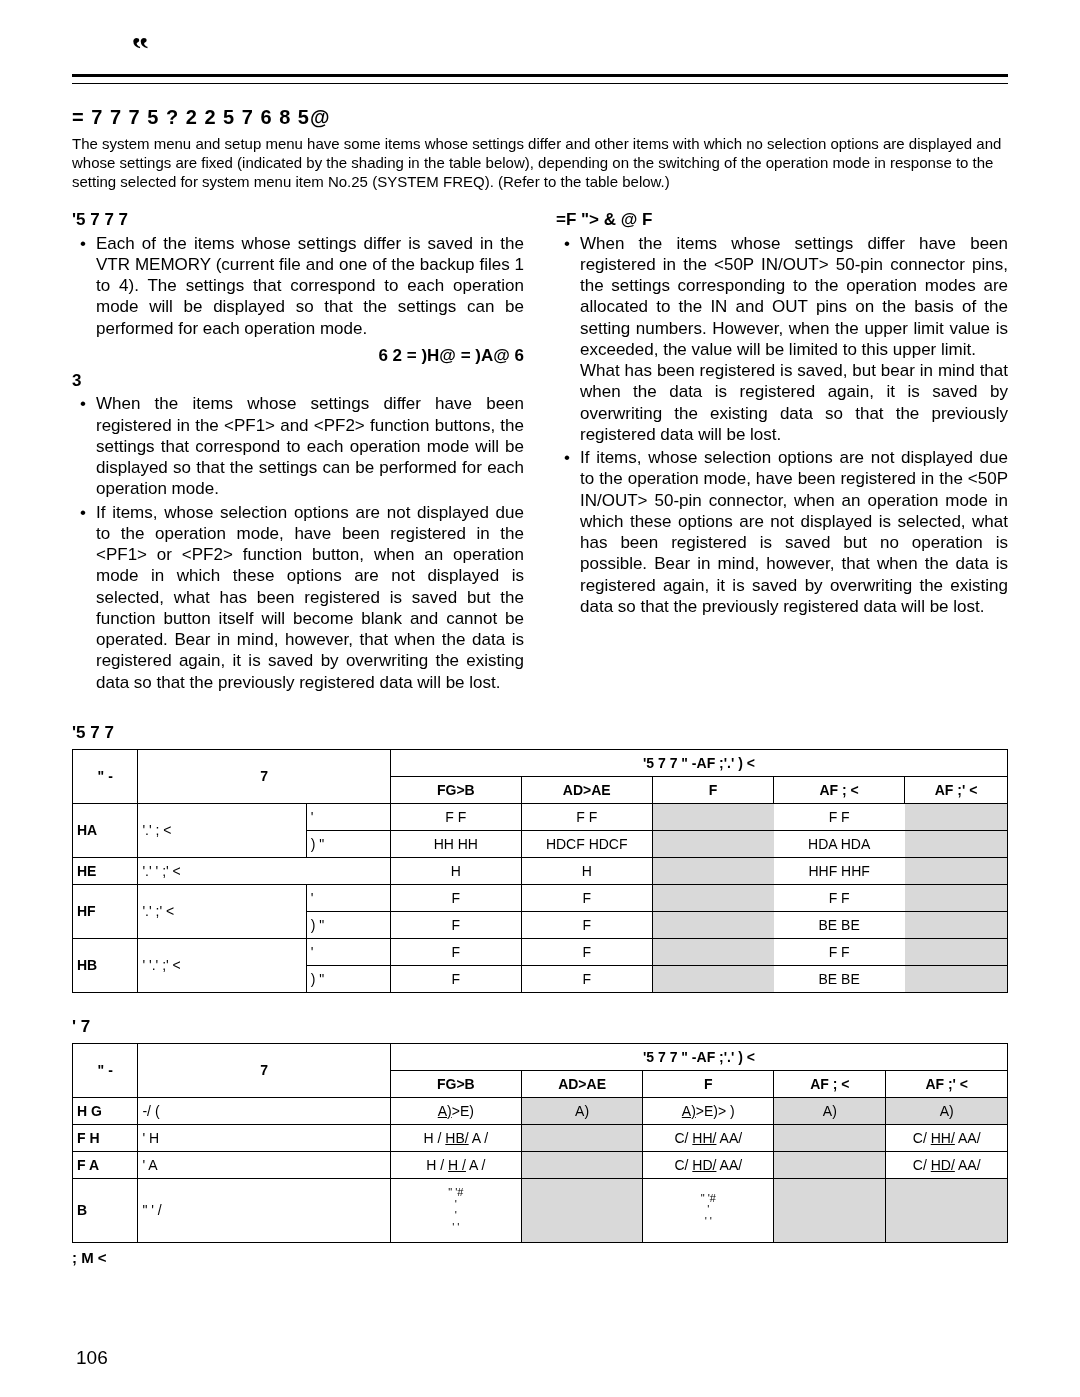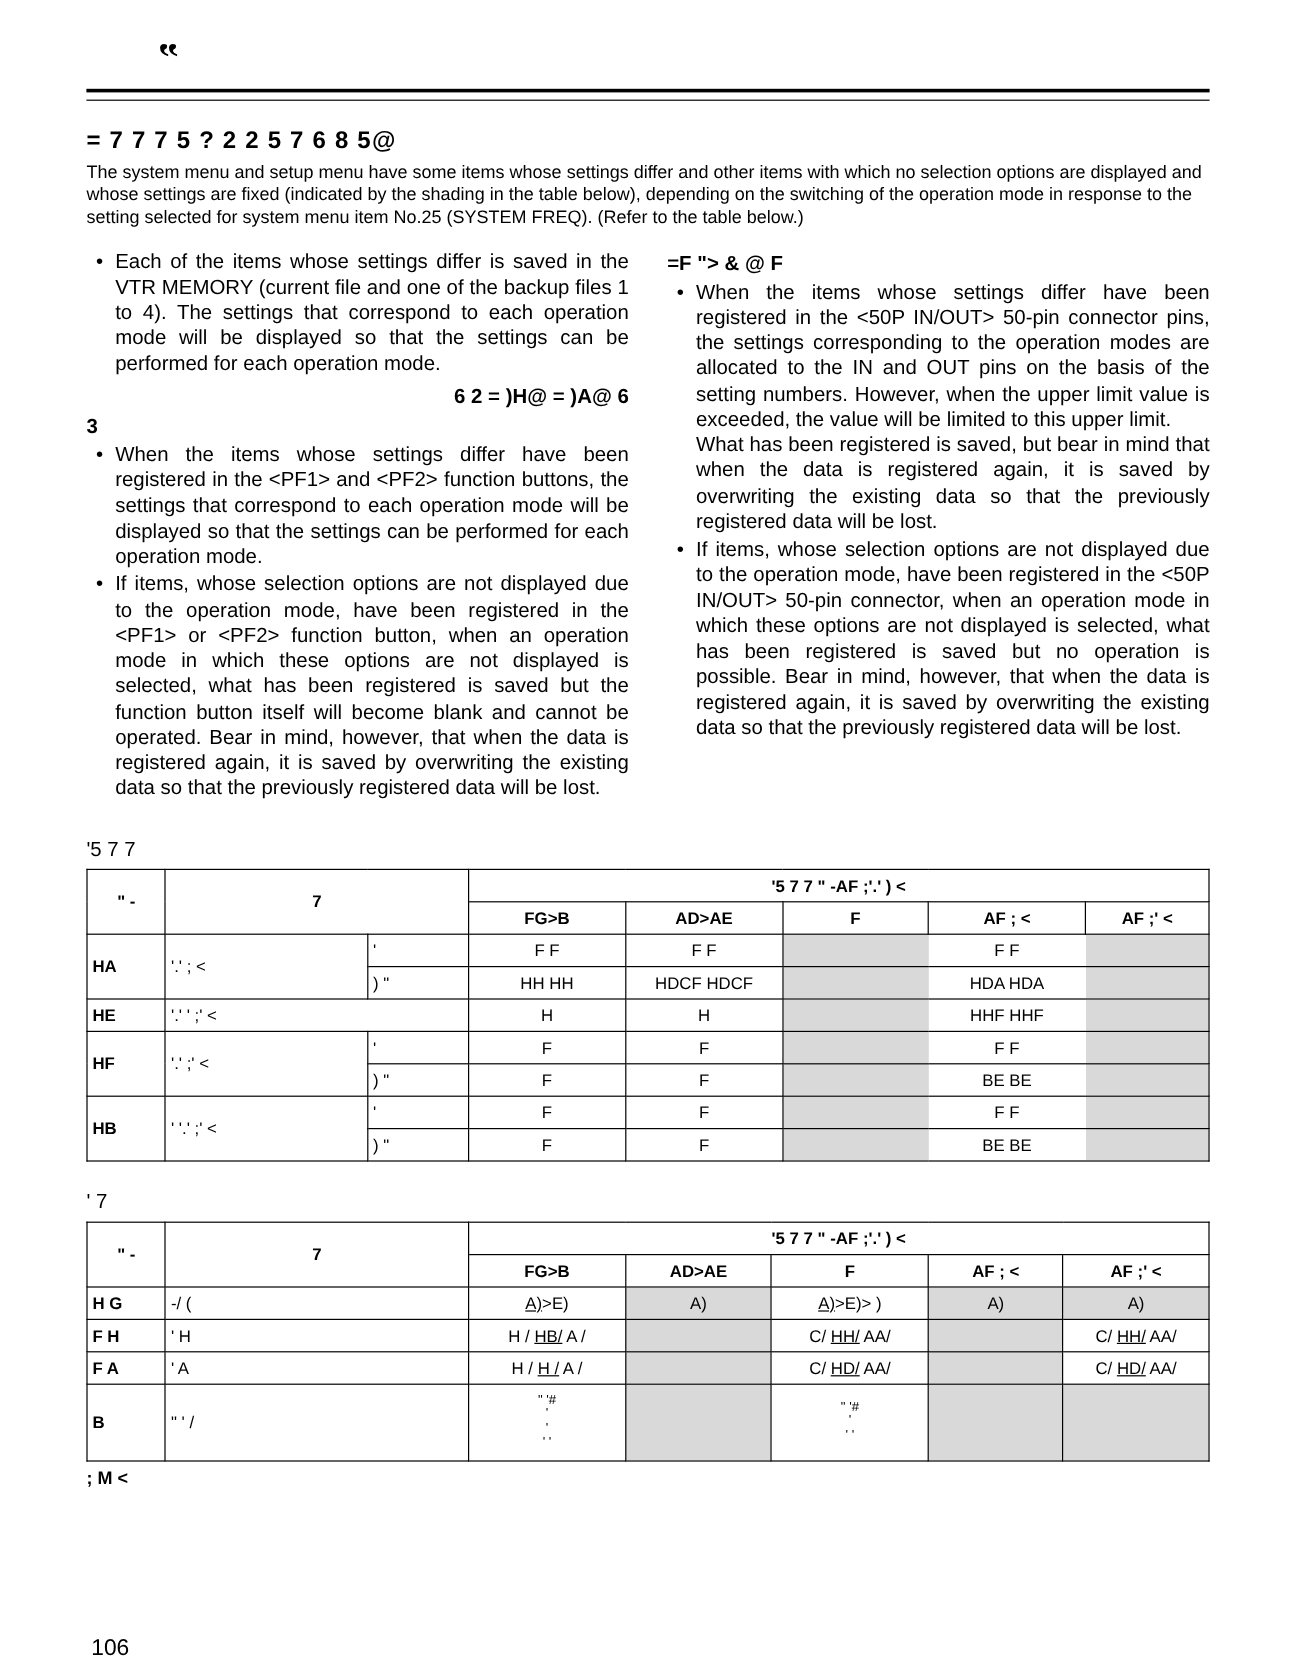--- a/index.html
+++ b/index.html
@@ -70,21 +70,21 @@
     left: -6px;
     top: 0;
   }
   .indent-line {
     text-align: right;
     font-weight: bold;
     font-size: 17px;
     margin: 6px 0 2px 0;
   }
   .table-title {
-    font-weight: normal;
+    font-weight: bold;
     font-size: 17px;
     margin: 24px 0 6px 0;
   }
   table.data {
     border-collapse: collapse;
     width: 100%;
     font-size: 14px;
     table-layout: fixed;
   }
   table.data th, table.data td {
@@ -107,38 +107,39 @@
   .u { text-decoration: underline; }
   .tiny-stack { font-size: 11px; line-height: 1.05; text-align:center; }
   .footnotes {
     font-size: 15px;
     margin-top: 6px;
   }
   .footnotes .fn { margin-bottom: 2px; }
   .pagenum {
     position: absolute;
     left: 76px;
-    bottom: 12px;
+    bottom: 28px;
     font-size: 19px;
   }
 </style>
 </head>
 <body>
 
 <div class="page">
 
   <div class="quotes">‟</div>
   <div class="hrule3"></div>
 
   <h1 class="section-heading">=    7   7      7  5    ?   2      2  5   7 6  8    5@</h1>
 
   <div class="intro">The system menu and setup menu have some items whose settings differ and other items with which no selection options are displayed and whose settings are fixed (indicated by the shading in the table below), depending on the switching of the operation mode in response to the setting selected for system menu item No.25 (SYSTEM FREQ).  (Refer to the table below.)</div>
 
   <div class="columns">
     <div class="col">
+      <div class="subhead">'5   7 7           7</div>
       <ul class="bullets">
         <li>Each of the items whose settings differ is saved in the VTR MEMORY (current file and one of the backup files 1 to 4).  The settings that correspond to each operation mode will be displayed so that the settings can be performed for each operation mode.</li>
       </ul>
       <div class="indent-line">6   2    = )H@        = )A@  6</div>
       <div class="subhead">3</div>
       <ul class="bullets">
         <li>When the items whose settings differ have been registered in the &lt;PF1&gt; and &lt;PF2&gt; function buttons, the settings that correspond to each operation mode will be displayed so that the settings can be performed for each operation mode.</li>
         <li>If items, whose selection options are not displayed due to  the operation mode, have been registered in the &lt;PF1&gt; or &lt;PF2&gt; function button, when an operation mode in which these options are not displayed is selected, what has been registered is saved but the function button itself will become blank and cannot be operated.  Bear in mind, however, that when the data is registered again, it is saved by overwriting the existing data so that the previously registered data will be lost.</li>
       </ul>
     </div>

